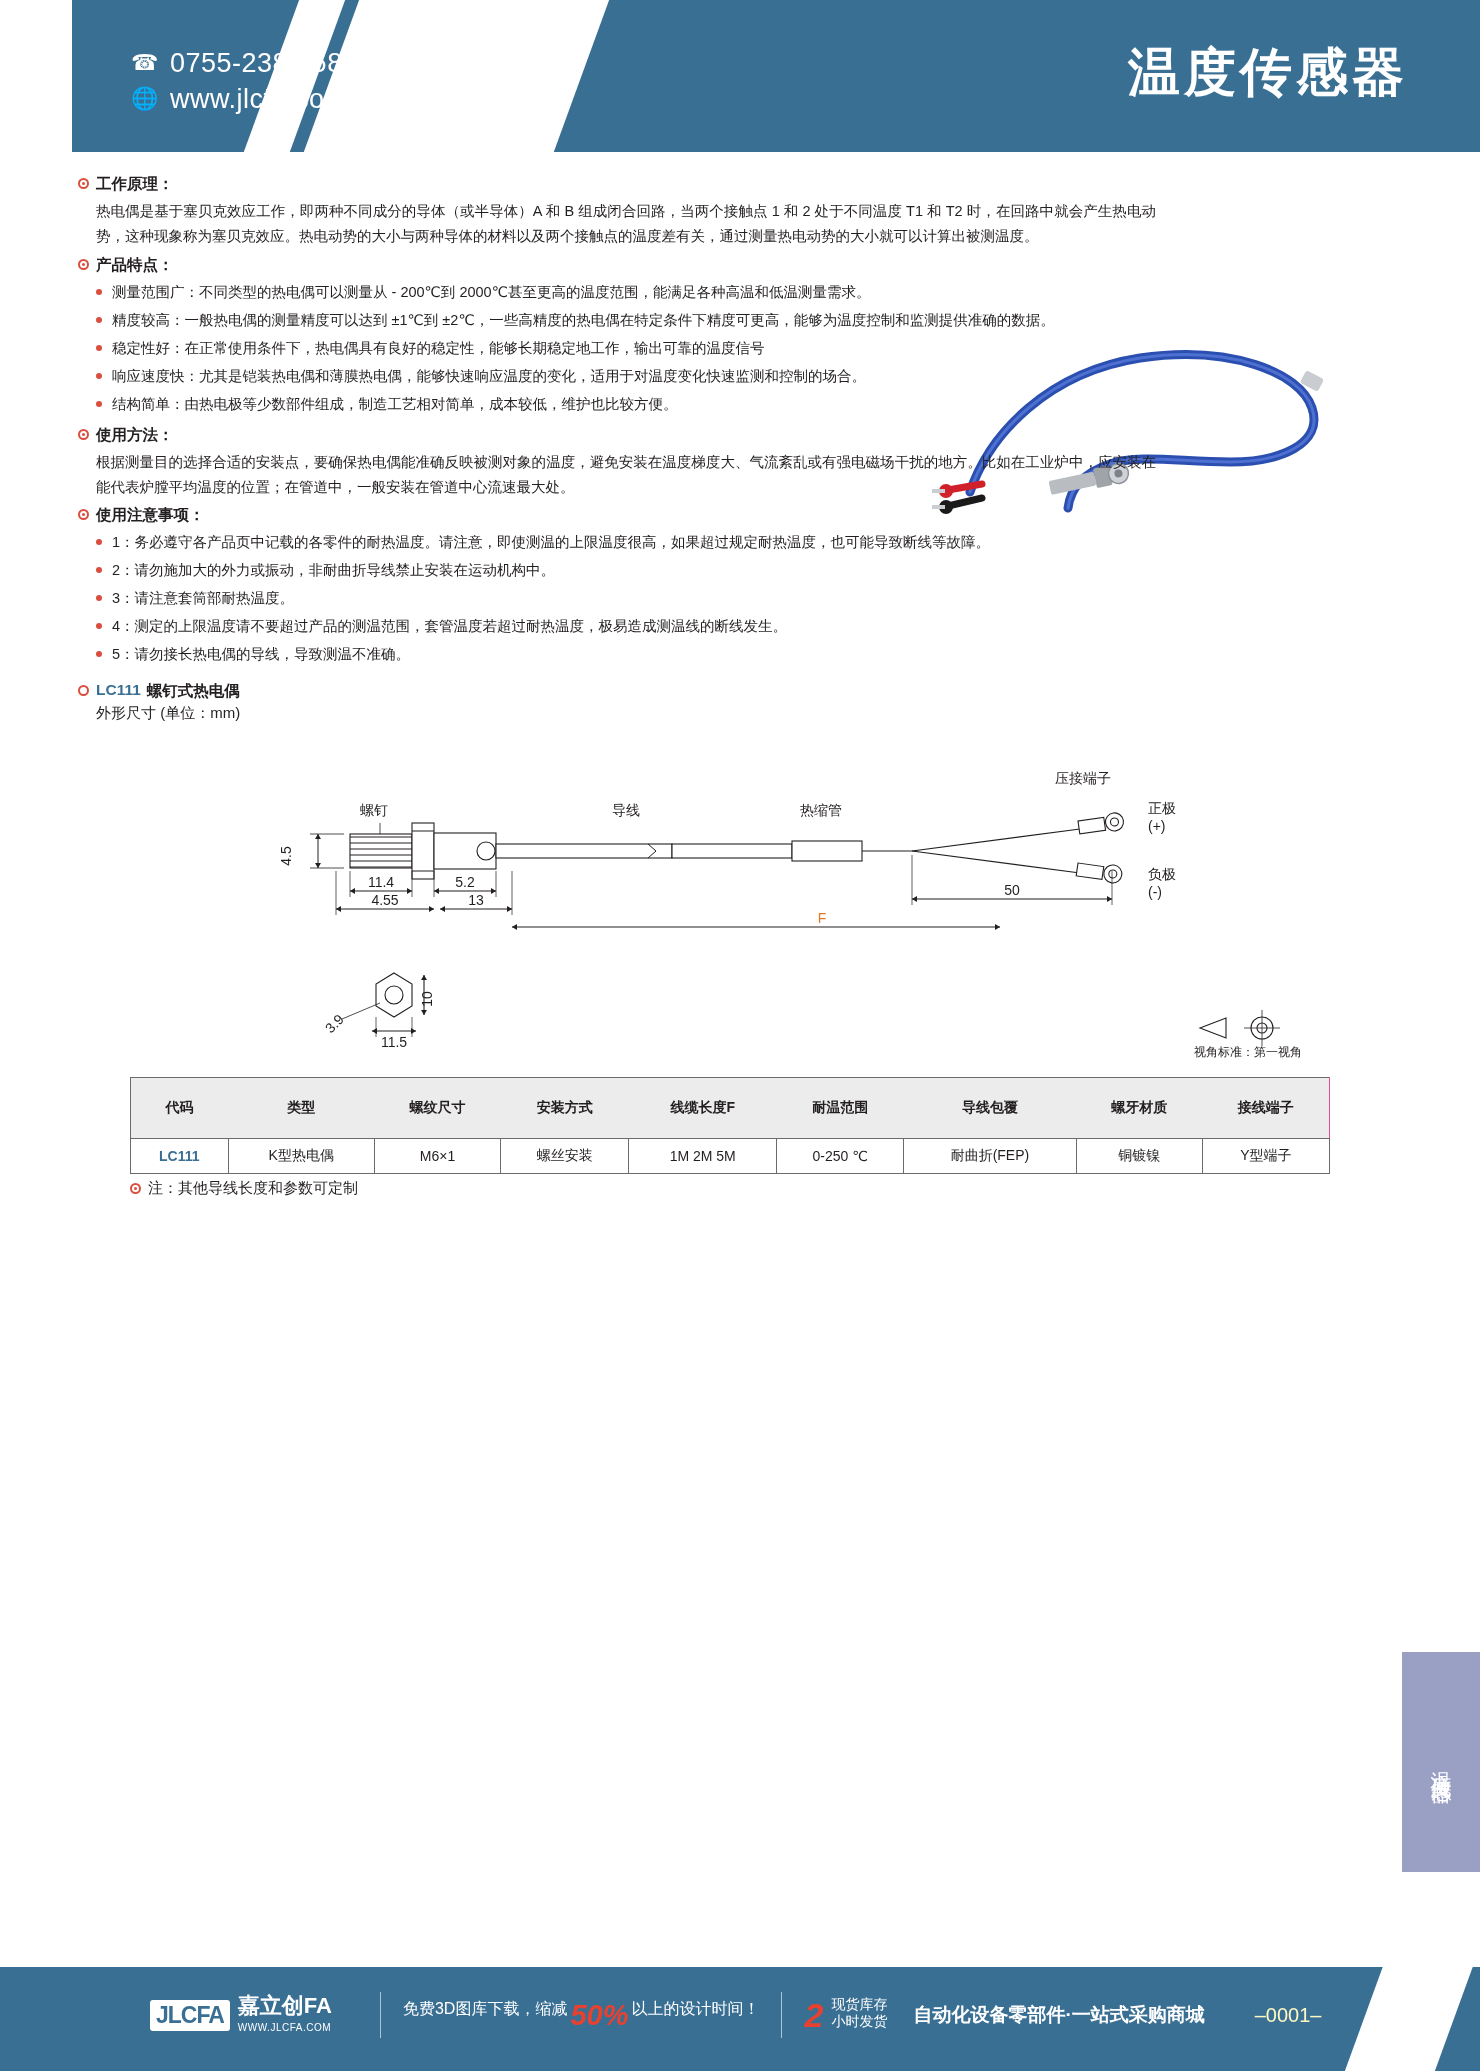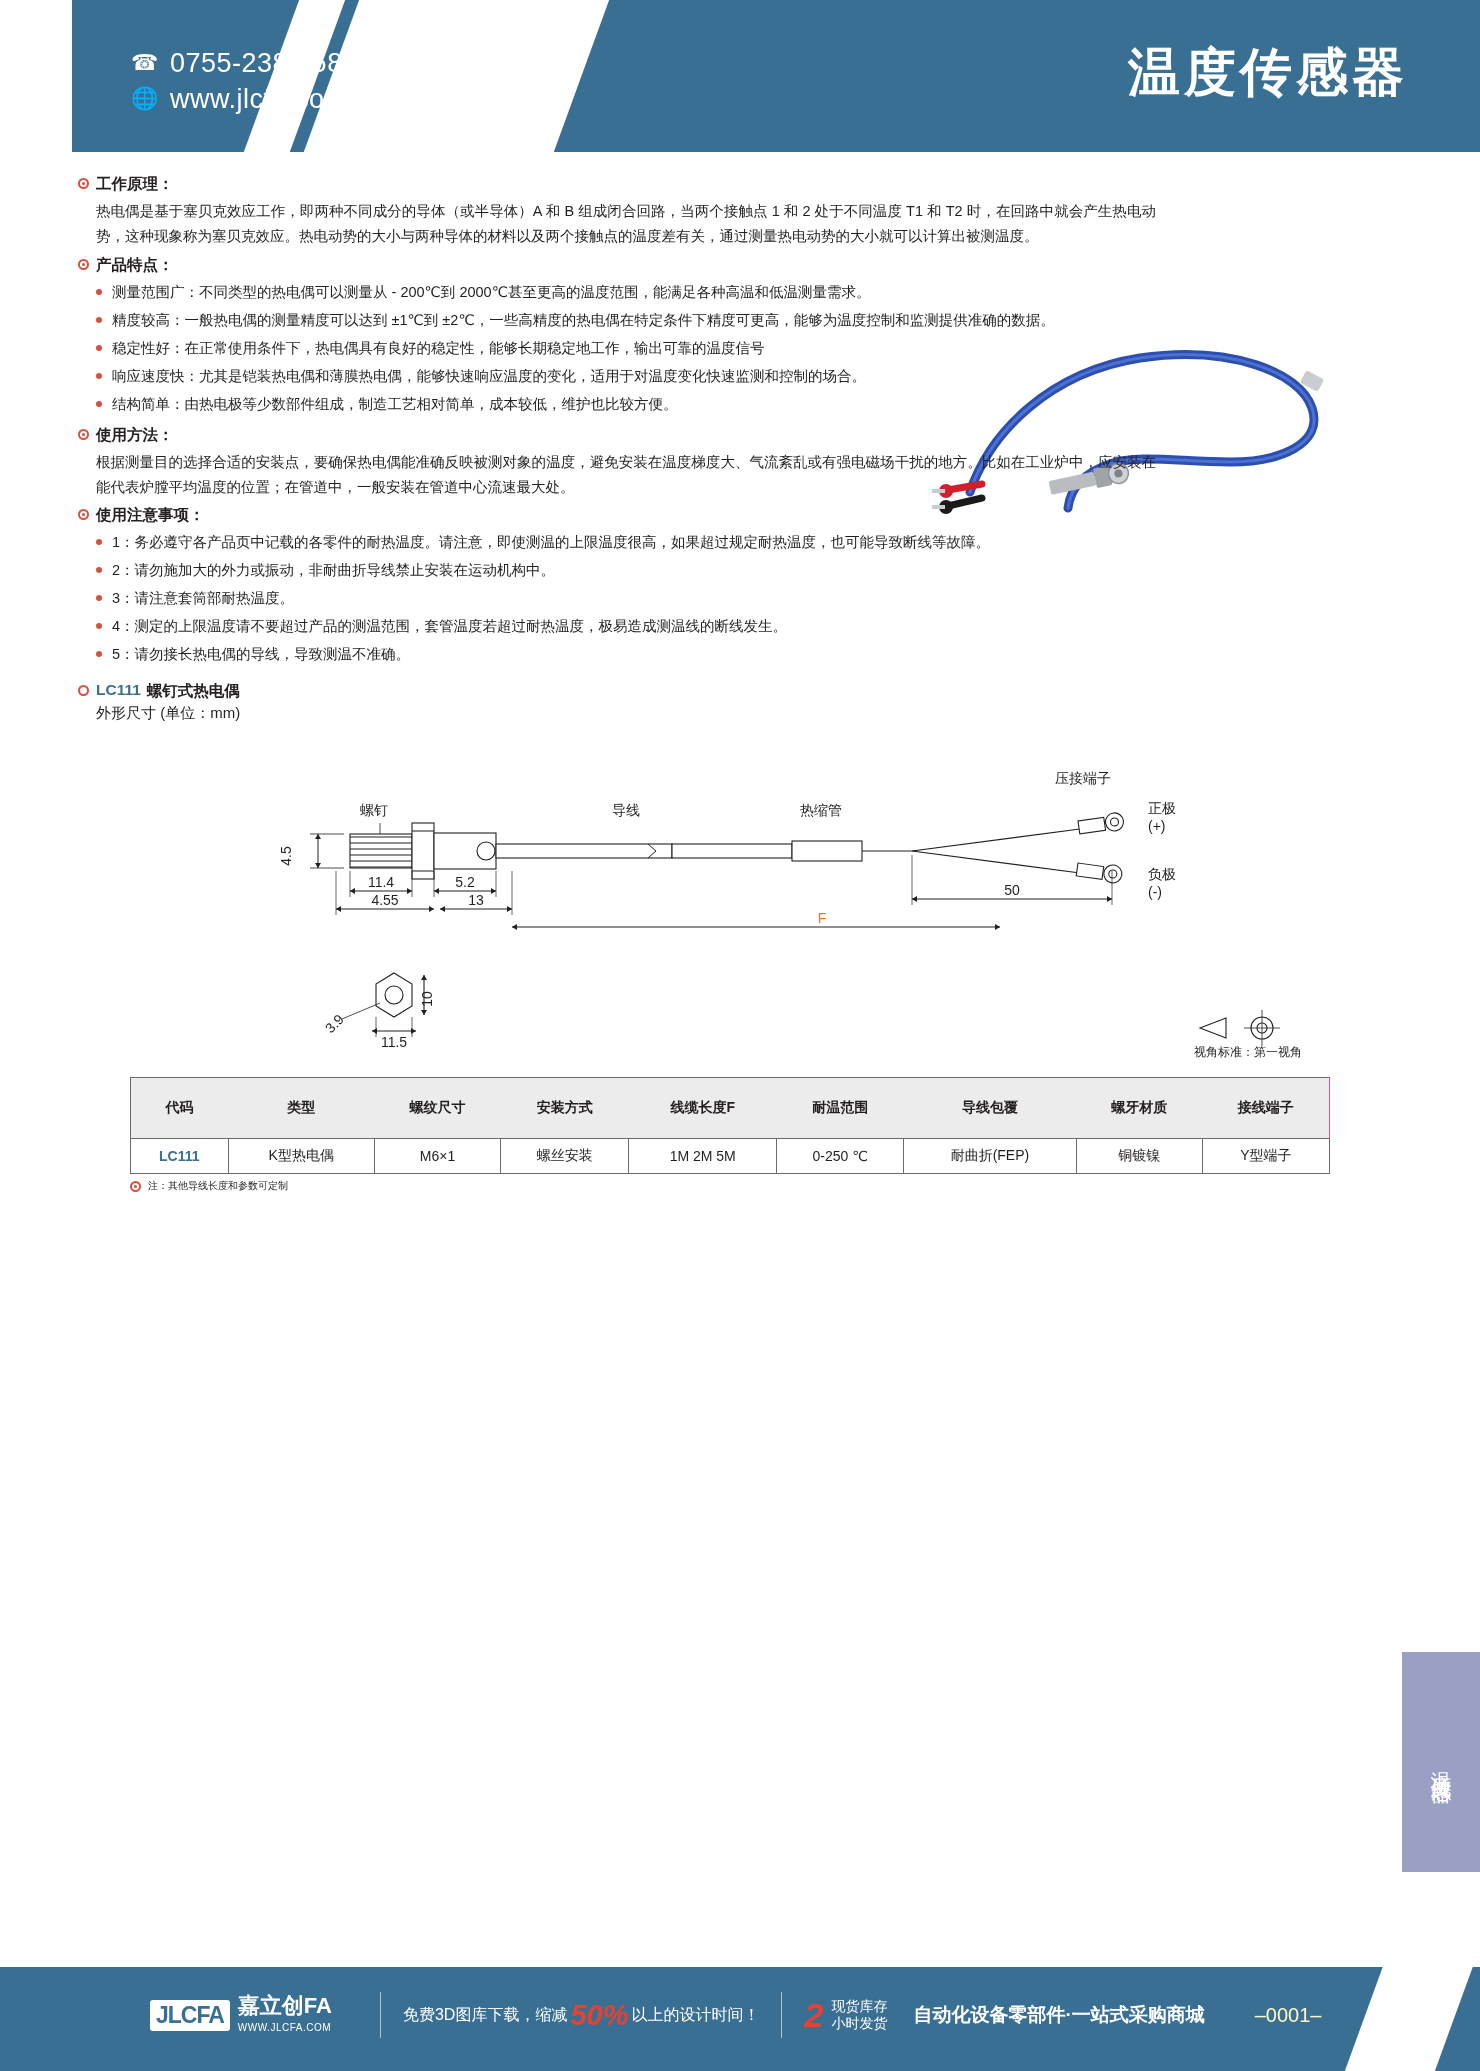--- a/index.html
+++ b/index.html
@@ -191,21 +191,21 @@
   table.spec th:first-child { border-left: 1px solid #6b6b6b; }
   table.spec th:last-child { border-right: 1px solid #ec4899; }
   table.spec td {
     border: 1px solid #6b6b6b;
     border-top: none;
     padding: 8px 4px;
     text-align: center;
   }
   table.spec td.code { color: #3a6f94; font-weight: bold; }
   .tbl-note {
-    font-size: 10px;
+    font-size: 15px;
     margin-top: 5px;
     display: flex;
     align-items: center;
   }
   .tbl-note .bullet-ring { margin-top: 0; }
 
   
   .side-tab {
     position: absolute;
     right: 0;
@@ -250,21 +250,21 @@
   }
   .flogo { display: flex; align-items: center; color: #fff; margin-right: 26px; }
   .flogo .mark {
     font-size: 23px; font-weight: bold; letter-spacing: -1px;
     background: #fff; color: #3a6f94;
     padding: 2px 6px; border-radius: 3px; margin-right: 8px;
   }
   .flogo .cn { font-size: 22px; font-weight: bold; line-height: 1; }
   .flogo .url { font-size: 10px; letter-spacing: 0.5px; }
   .fdiv { width: 1px; height: 46px; background: #ffffff; opacity: .6; margin: 0 22px; }
-  .ftext { color: #ffffff; font-size: 16px; display: flex; align-items: center; }
+  .ftext { color: #ffffff; font-size: 16px; display: flex; align-items: flex-start; }
   .fbig { color: #e8412f; font-weight: bold; font-size: 29px; font-style: italic; margin: 0 3px; }
   .fnum2 { color: #e8412f; font-weight: bold; font-size: 34px; font-style: italic; margin-right: 8px; }
   .fstack { font-size: 14px; line-height: 1.25; color: #ffffff; }
   .fslogan { font-size: 19px; font-weight: bold; color: #ffffff; margin-left: 26px; }
   .fpage { font-size: 20px; color: #fef9c3; margin-left: 50px; }
 </style>
 </head>
 <body>
 
 <div class="header">

